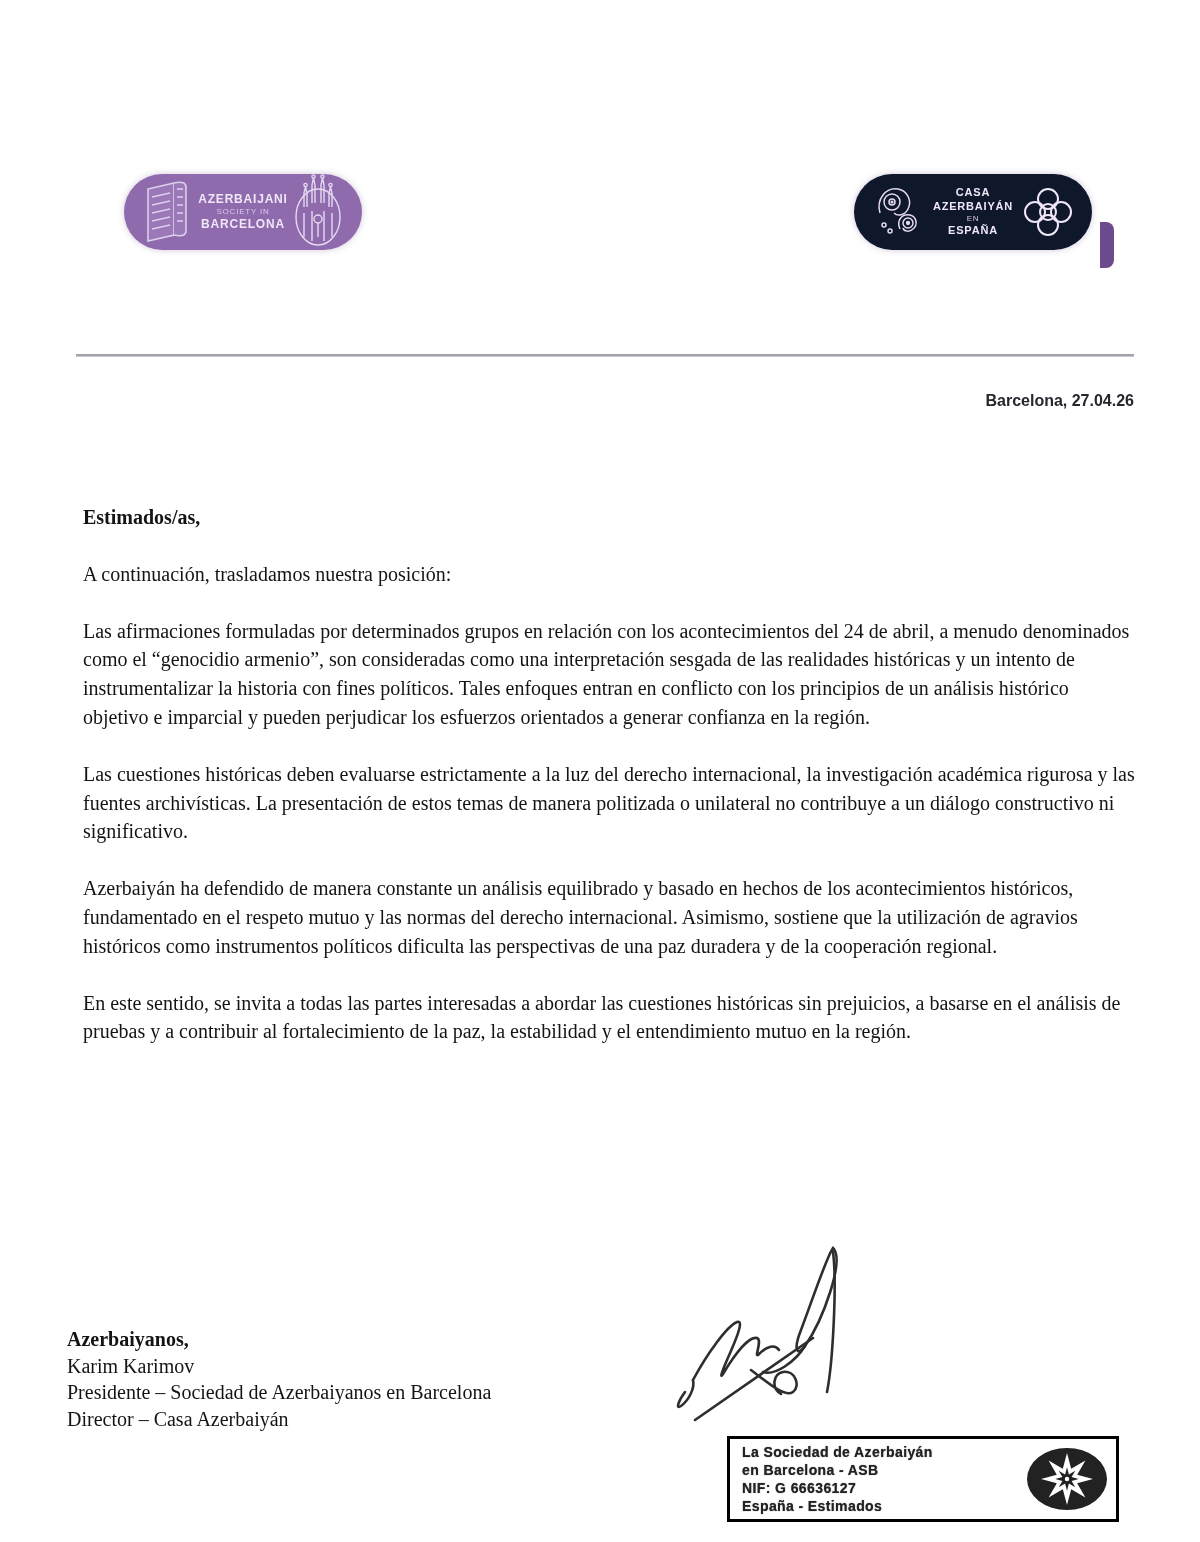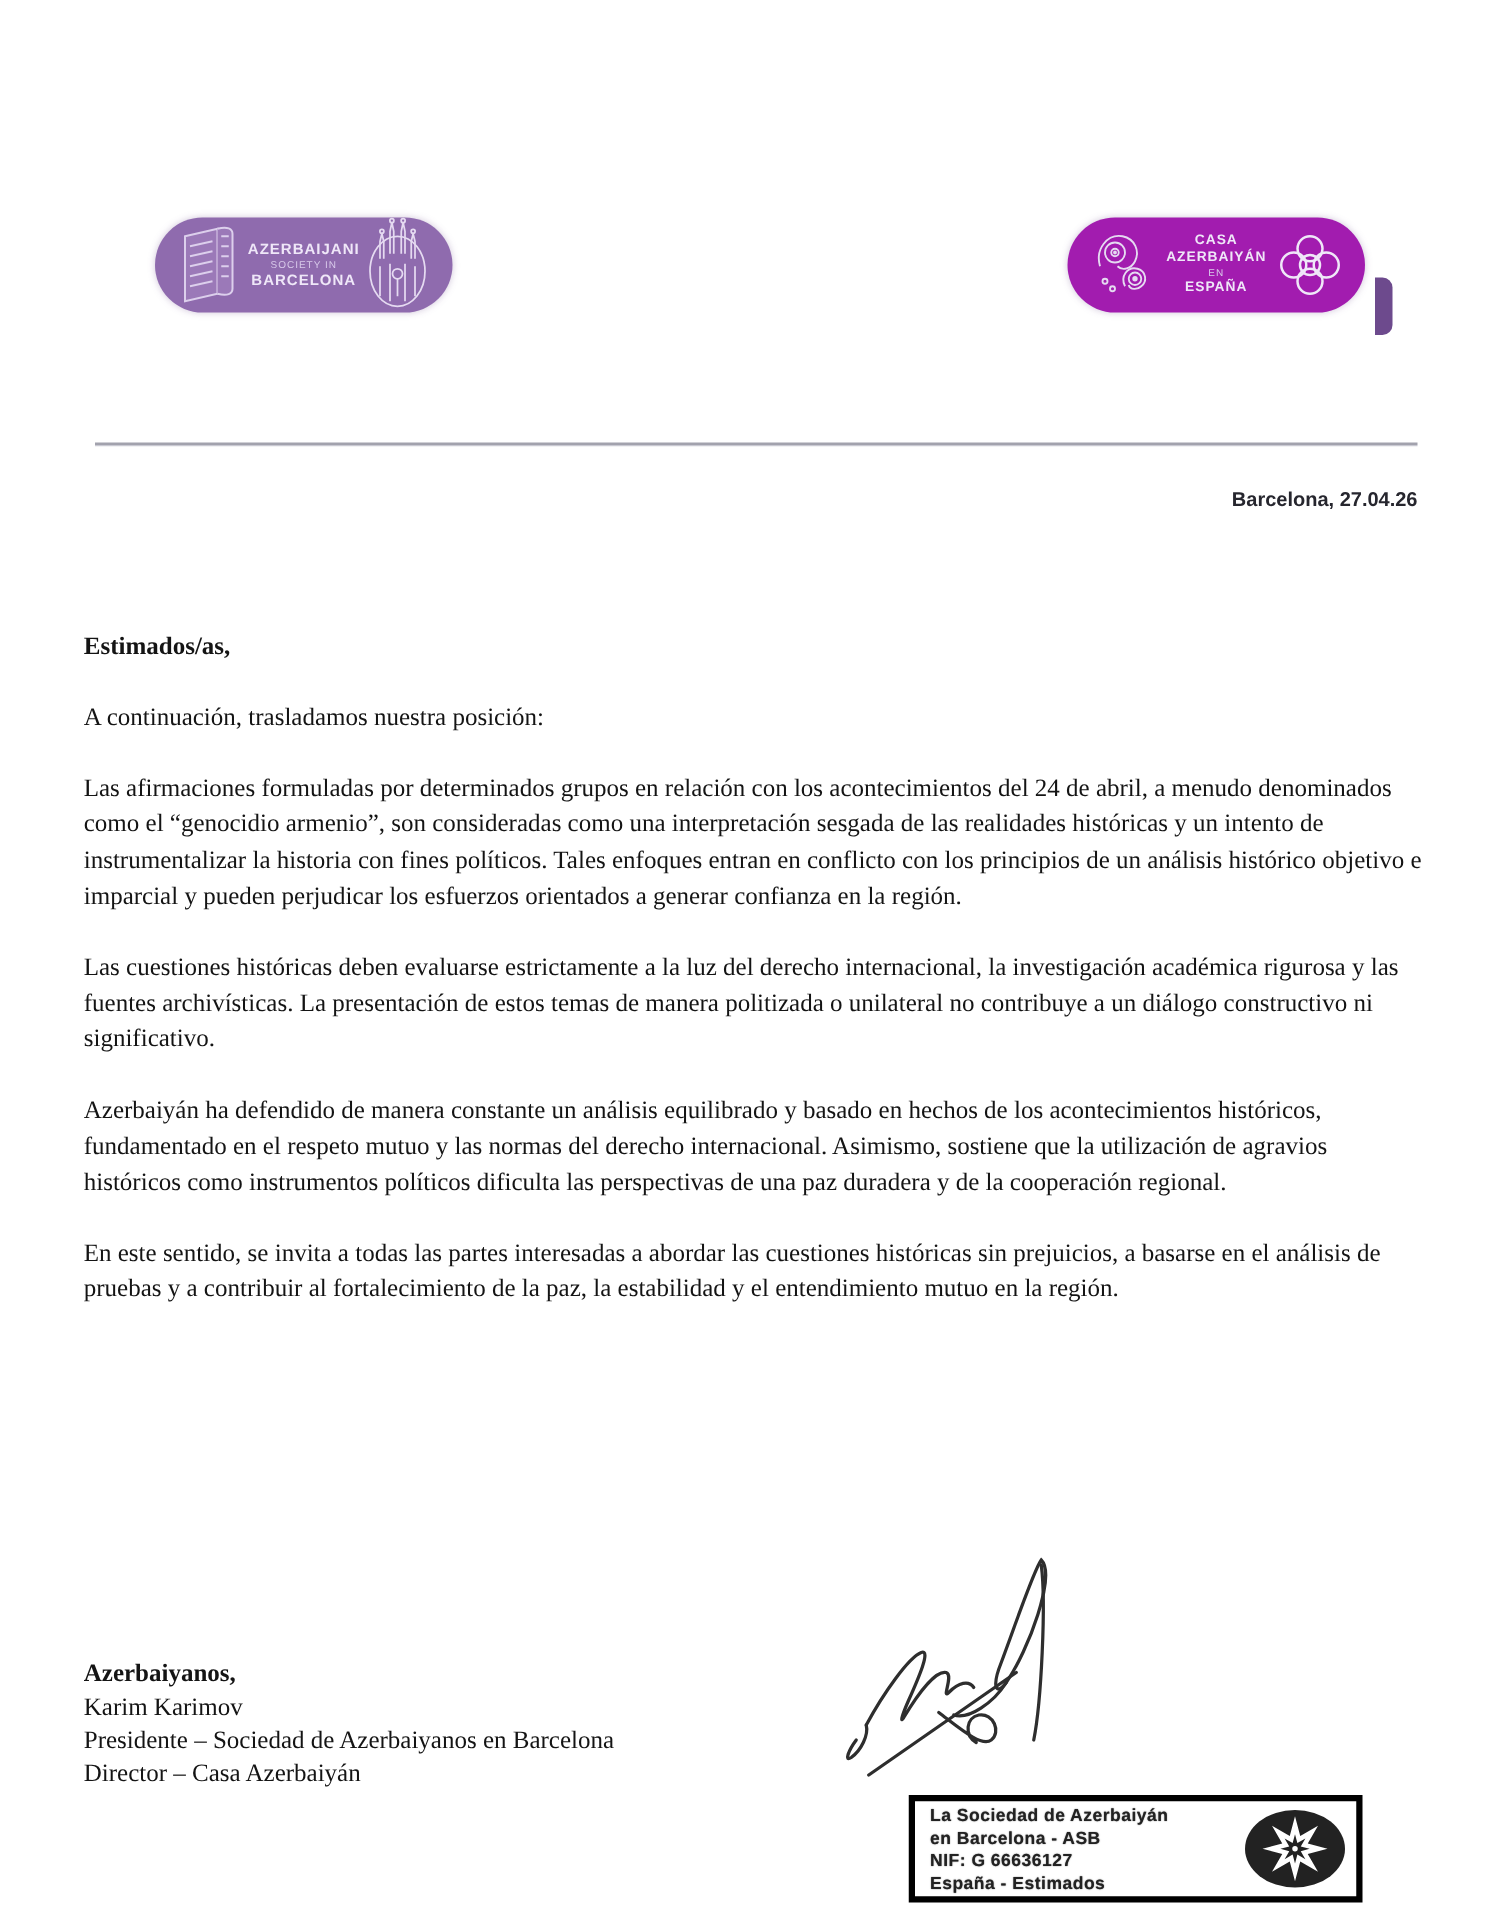--- a/index.html
+++ b/index.html
@@ -15,21 +15,21 @@
   .logo-pill{
     position:absolute;
     width:238px;height:76px;
     border-radius:52px;
     display:flex;align-items:center;justify-content:center;
     box-sizing:border-box;
     padding:0 16px;
     box-shadow:0 0 6px rgba(120,90,150,.35);
   }
   .logo-pill.left{left:124px;top:174px;background:#8f6bae;}
-  .logo-pill.right{left:854px;top:174px;background:#a21caf;}
+  .logo-pill.right{left:854px;top:174px;background:#0f172a;}
   .logo-tab{
     position:absolute;left:1100px;top:222px;width:14px;height:46px;
     background:#6d4a8d;border-radius:0 8px 8px 0;
   }
   .logo-text{flex:1;text-align:center;color:#efe7f8;line-height:1.25;
     font-family:"Liberation Sans", sans-serif;letter-spacing:.8px;}
   .logo-text .big{font-size:12px;font-weight:bold;}
   .logo-text .small{font-size:8px;color:#d8c9ea;}
   .logo-icon{width:56px;height:78px;flex:0 0 auto;}
   
@@ -49,33 +49,33 @@
   .date-line{
     position:absolute;right:66px;top:392px;
     font-family:"Liberation Sans", sans-serif;
     font-weight:bold;font-size:16px;color:#26262e;
   }
   
   .letter{
     position:absolute;left:67px;top:503px;width:1072px;
     font-size:20px;line-height:1.44;color:#141414;
   }
-  .letter p{margin:0 0 28px 0;}
+  .letter p{margin:0 0 28px 16px;}
   .salutation{font-weight:bold;}
   
   .sig-block{
     position:absolute;left:67px;top:1326px;
     font-size:20px;line-height:1.33;color:#141414;
   }
   .sig-block .closing{font-weight:bold;}
   .signature-svg{position:absolute;left:655px;top:1242px;}
   
   .stamp{
-    position:absolute;left:727px;top:1436px;width:363px;height:86px;
-    border:5px solid #000000;
+    position:absolute;left:727px;top:1436px;width:392px;height:86px;
+    border:3px solid #000000;
     box-sizing:border-box;
     display:flex;align-items:center;
     background:#fff;
     filter:blur(.3px);
   }
   .stamp-text{
     flex:1;padding-left:12px;
     font-family:"Liberation Sans", sans-serif;
     font-weight:bold;font-size:14px;line-height:1.3;
     color:#222;letter-spacing:.4px;

